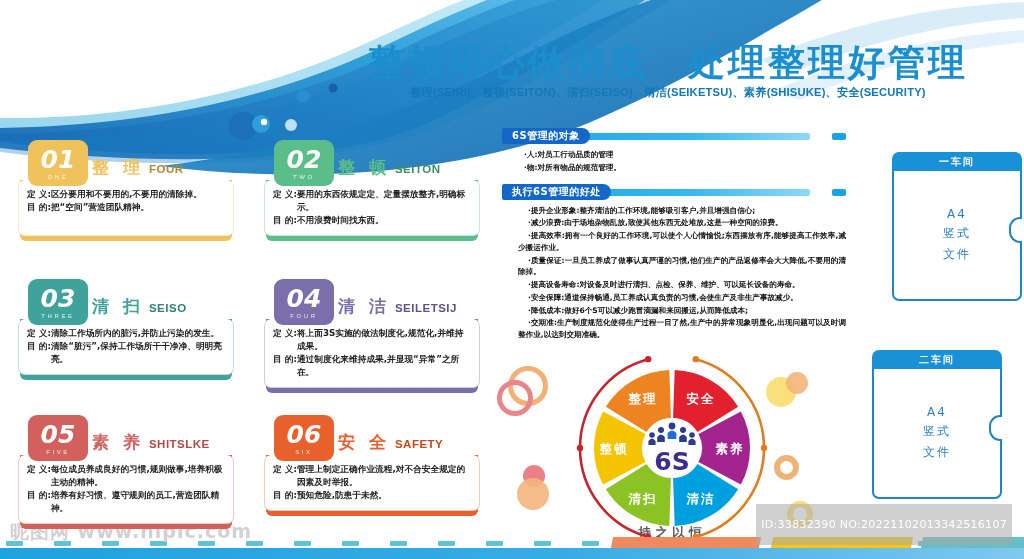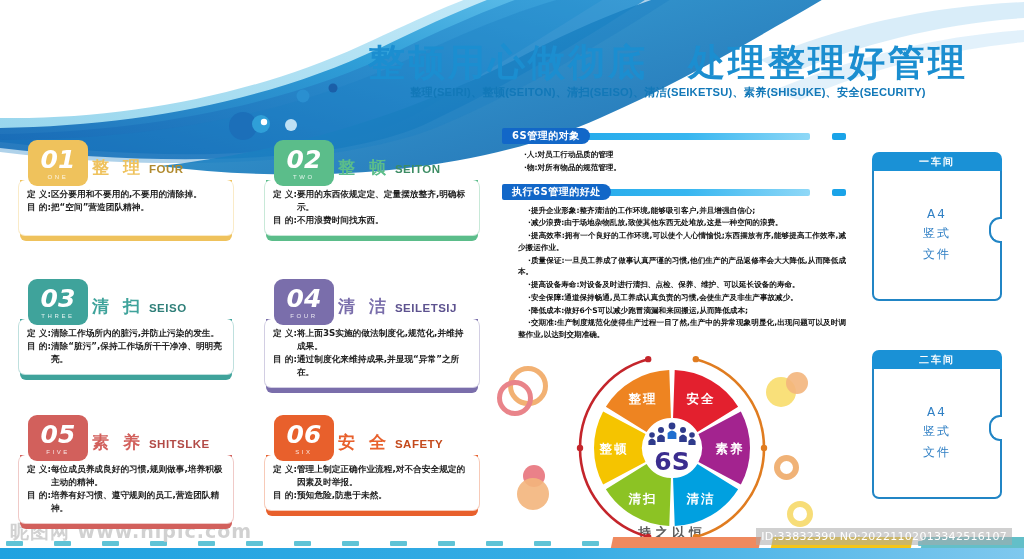--- a/index.html
+++ b/index.html
@@ -76,21 +76,21 @@
   
   .footer{position:absolute;left:0;bottom:0;width:1024px;height:22px;}
   .f-blue{position:absolute;left:0;bottom:0;width:1024px;height:11px;
         background:linear-gradient(90deg,#1fa2e0 0%,#36ace4 55%,#7fc8ee 100%);}
   .f-seg{position:absolute;bottom:11px;height:11px;transform:skewX(-12deg);}
   .dashrow{position:absolute;left:0;bottom:13px;width:1024px;height:5px;}
   .dash{position:absolute;width:17px;height:5px;background:#5fc3d6;border-radius:1px;}
   .wm{position:absolute;left:10px;bottom:14px;font-size:19px;color:#c9c9c9;font-weight:bold;
       font-family:"DejaVu Sans",sans-serif;letter-spacing:1px;opacity:.85;}
   .idtag{position:absolute;right:12px;bottom:14px;background:rgba(170,170,170,.55);color:#fff;
-      font-size:11px;padding:2px 5px;font-family:"DejaVu Sans",sans-serif;letter-spacing:.3px;}
+      font-size:11px;padding:14px 5px;font-family:"DejaVu Sans",sans-serif;letter-spacing:.3px;}
 </style>
 </head>
 <body>
 
 <div id="poster">
 
   <div class="swoosh-wrap">
     <svg width="1024" height="200" viewBox="0 0 1024 200">
       <defs>
         <linearGradient id="g1" x1="0" y1="1" x2="1" y2="0">
@@ -282,21 +282,21 @@
     <div class="blk">
       <div class="secbar">
         <span class="rail"></span>
         <span class="cap"></span>
         <span class="tab">执行6S管理的好处</span>
       </div>
       <div id="sec2lines">
           <p class="ind">·提升企业形象:整齐清洁的工作环境,能够吸引客户,并且增强自信心;</p>
           <p class="ind">·减少浪费:由于场地杂物乱放,致使其他东西无处堆放,这是一种空间的浪费。</p>
           <p class="ind">·提高效率:拥有一个良好的工作环境,可以使个人心情愉悦;东西摆放有序,能够提高工作效率,减少搬运作业。</p>
-          <p class="ind">·质量保证:一旦员工养成了做事认真严谨的习惯,他们生产的产品返修率会大大降低,从而降低成本。</p>
+          <p class="ind">·质量保证:一旦员工养成了做事认真严谨的习惯,他们生产的产品返修率会大大降低,不要用的清除掉。</p>
           <p class="ind">·提高设备寿命:对设备及时进行清扫、点检、保养、维护、可以延长设备的寿命。</p>
           <p class="ind">·安全保障:通道保持畅通,员工养成认真负责的习惯,会使生产及非生产事故减少。</p>
           <p class="ind">·降低成本:做好6个S可以减少跑冒滴漏和来回搬运,从而降低成本;</p>
           <p class="ind">·交期准:生产制度规范化使得生产过程一目了然,生产中的异常现象明显化,出现问题可以及时调整作业,以达到交期准确。</p>
         </div>
     </div>
   </div>
 
   <div>
     <div class="ring blob" style="left:508px;top:366px;width:30px;height:30px;border:5px solid #f2b173;"></div>
@@ -343,21 +343,21 @@
           <path d="M131.6,87 L131.6,81 Q136,76 140.4,81 L140.4,87 Z" fill="#1f6fd0"></path>
           <path d="M121.2,90 L121.2,85 Q125,80 128.8,85 L128.8,90 Z" fill="#2f3b8c"></path>
           <path d="M143.2,90 L143.2,85 Q147,80 150.8,85 L150.8,90 Z" fill="#2f3b8c"></path>
           <path d="M112.4,93 L112.4,89 Q116,84 119.6,89 L119.6,93 Z" fill="#2f3b8c"></path>
           <path d="M152.4,93 L152.4,89 Q156,84 159.6,89 L159.6,93 Z" fill="#2f3b8c"></path>
         </g>
         <text x="136" y="118" text-anchor="middle" class="c6s" fill="#3b2d8f">6S</text>
       </svg>
   </div>
 
-  <div class="holder" style="left:872px;top:152px;">
+  <div class="holder" style="left:892px;top:152px;">
     <div class="tab">一车间</div>
     <div class="pocket">
       <span class="ln">A4</span>
       <span class="ln">竖式</span>
       <span class="ln">文件</span>
       <span class="notch"></span>
     </div>
   </div>
   <div class="holder" style="left:872px;top:350px;">
     <div class="tab">二车间</div>

